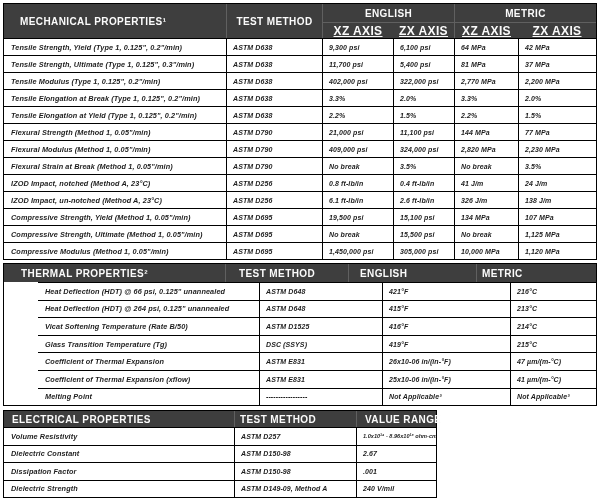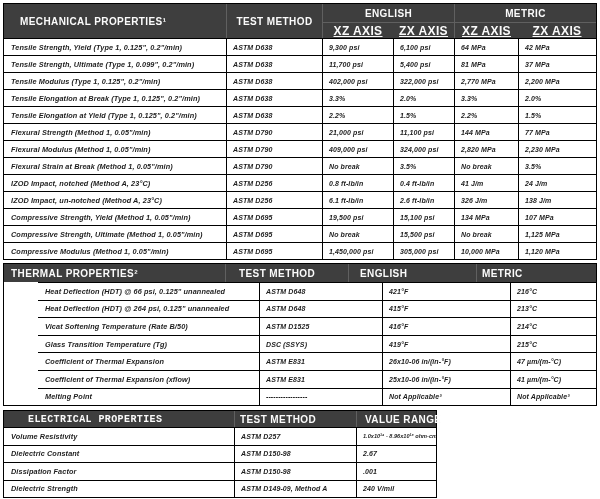--- a/index.html
+++ b/index.html
@@ -48,27 +48,27 @@
   .hc-tm   { grid-area:1/2/3/3; justify-content:center; }
   .hc-eng  { grid-area:1/3/2/5; justify-content:center; }
   .hc-met  { grid-area:1/5/2/7; justify-content:center; }
   .hc-ax   { justify-content:center; font-size:12px;text-decoration:underline; }
   .hc-ax1  { grid-area:2/3/3/4; }
   .hc-ax2  { grid-area:2/4/3/5; }
   .hc-ax3  { grid-area:2/5/3/6; }
   .hc-ax4  { grid-area:2/6/3/7; }
 
   .therm-head { display:grid; grid-template-columns:221px 123px 128px 120px; height:18px; }
-  .th-title { padding-left:7px; }
+  .th-title { padding-left:17px; }
   .th-tm    { padding-left:13px; }
   .th-eng   { padding-left:11px; }
   .th-met   { padding-left:5px; }
 
   .elec-head { display:grid; grid-template-columns:230px 122px 80px; height:16px; }
-  .el-title { padding-left:24px;font-family:Liberation Mono, monospace; }
+  .el-title { padding-left:8px; }
   .el-tm    { padding-left:5px; }
   .el-vr    { padding-left:8px; }
 </style>
 </head>
 <body>
 
 <div class="sheet">
 
   <section class="tbl mech">
     <div class="hd mech-head">
@@ -84,21 +84,21 @@
     <div class="tbody">
         <div class="row">
           <div class="cell prop">Tensile Strength, Yield (Type 1, 0.125", 0.2"/min)</div>
           <div class="cell method">ASTM D638</div>
           <div class="cell val">9,300 psi</div>
           <div class="cell val">6,100 psi</div>
           <div class="cell val">64 MPa</div>
           <div class="cell val">42 MPa</div>
         </div>
         <div class="row">
-          <div class="cell prop">Tensile Strength, Ultimate (Type 1, 0.099", 0.2"/min)</div>
+          <div class="cell prop">Tensile Strength, Ultimate (Type 1, 0.125", 0.3"/min)</div>
           <div class="cell method">ASTM D638</div>
           <div class="cell val">11,700 psi</div>
           <div class="cell val">5,400 psi</div>
           <div class="cell val">81 MPa</div>
           <div class="cell val">37 MPa</div>
         </div>
         <div class="row">
           <div class="cell prop">Tensile Modulus (Type 1, 0.125", 0.2"/min)</div>
           <div class="cell method">ASTM D638</div>
           <div class="cell val">402,000 psi</div>

